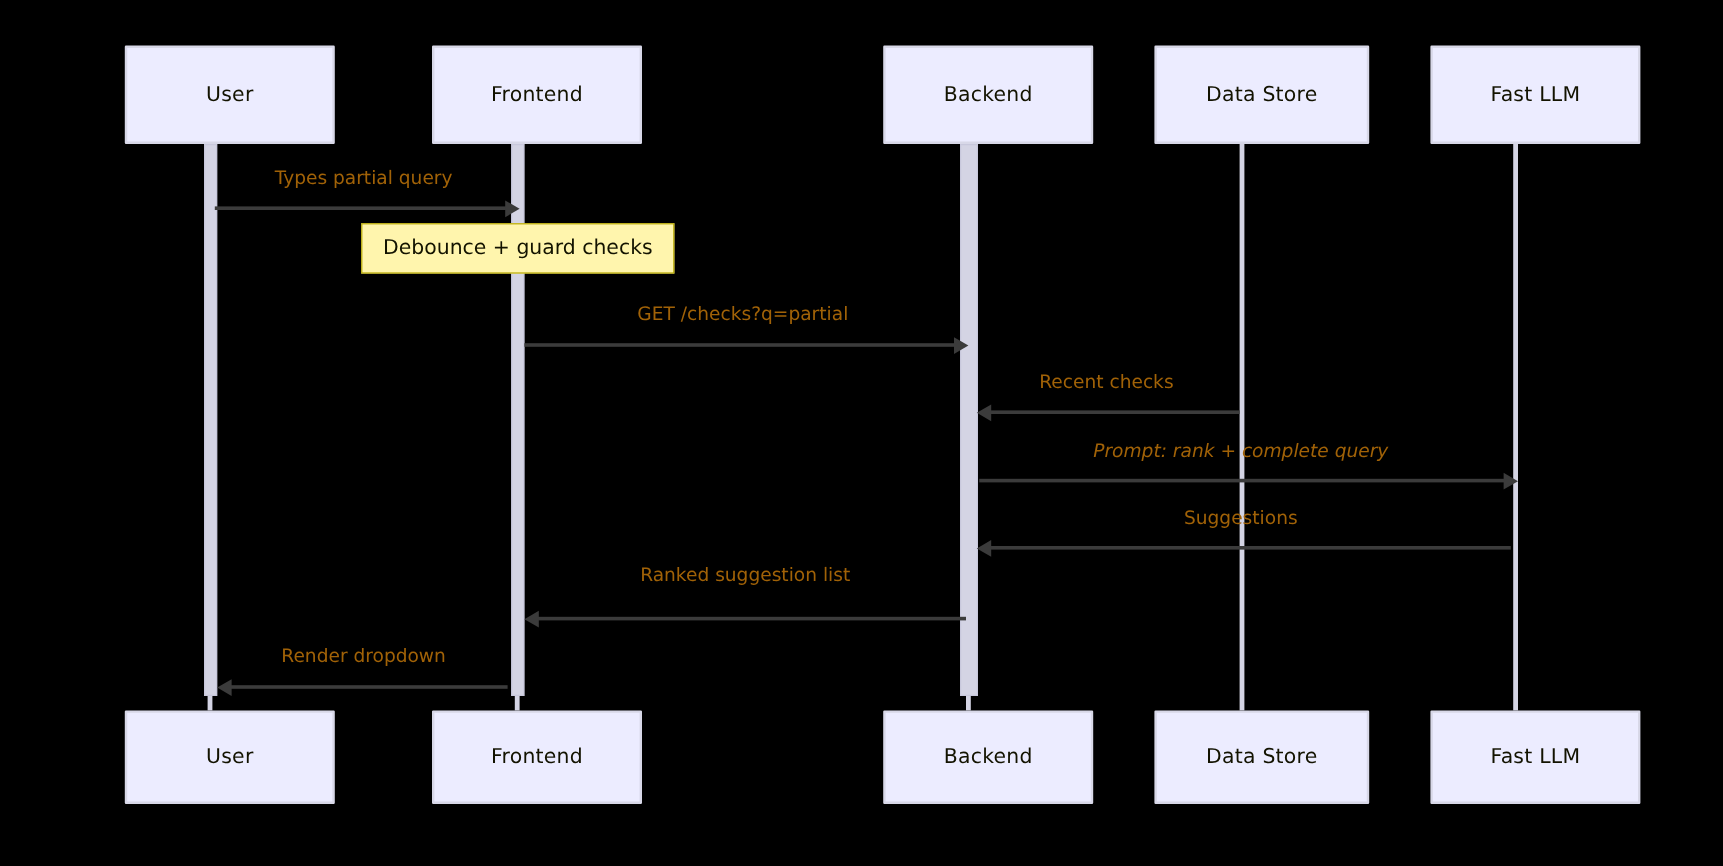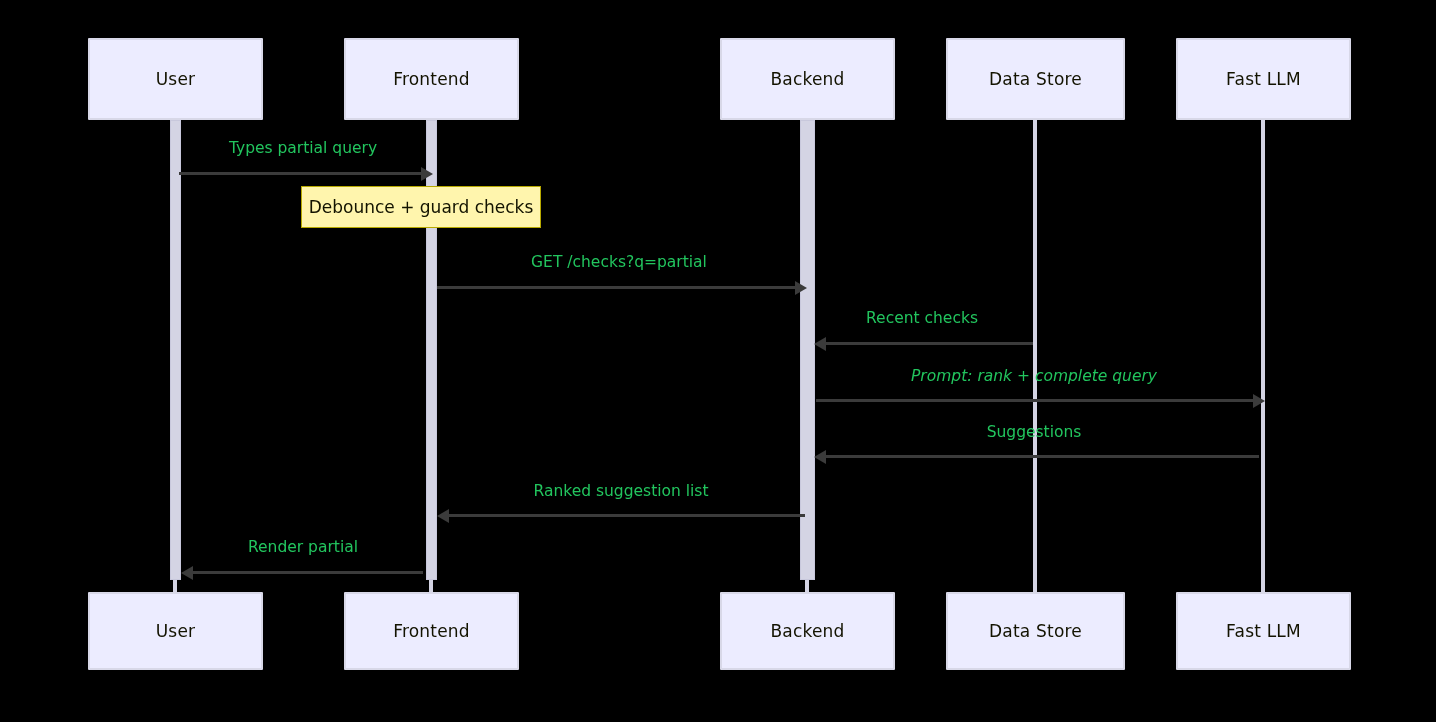--- a/index.html
+++ b/index.html
@@ -48,20 +48,21 @@
     background: #ececff;
     border: 2px solid #d8d8e8;
     border-radius: 1px;
     display: flex;
     align-items: center;
     justify-content: center;
     color: #131300;
     font-size: 17px;
     font-family: "DejaVu Sans", sans-serif;
     letter-spacing: 0.2px;
+    margin-left: 16px;
   }
 
   
   .msg-line {
     position: absolute;
     height: 3px;
     background: #3b3b3b;
   }
   .msg-head {
     position: absolute;
@@ -71,21 +72,21 @@
     border-bottom: 7px solid transparent;
   }
   .msg-head.right {
     border-left: 12px solid #3b3b3b;
   }
   .msg-head.left {
     border-right: 12px solid #3b3b3b;
   }
   .msg-label {
     position: absolute;
-    color: #22c55e;
+    color: #a16207;
     font-size: 15.5px;
     font-family: "DejaVu Sans", sans-serif;
     white-space: nowrap;
     transform: translateX(-50%);
     text-align: center;
     line-height: 1.15;
   }
 
   
   .note {
@@ -136,31 +137,31 @@
     <div class="msg-head left" style="left:814px; top:337px;"></div>
 
     <div class="msg-label" style="left:1034px; top:368px;font-style:italic;">Prompt: rank + complete query</div>
     <div class="msg-line" style="left:816px; top:399px; width:441px;"></div>
     <div class="msg-head right" style="left:1253px; top:394px;"></div>
 
     <div class="msg-label" style="left:1034px; top:424px;text-align:right;">Suggestions</div>
     <div class="msg-line" style="left:820px; top:455px; width:439px;"></div>
     <div class="msg-head left" style="left:814px; top:450px;"></div>
 
-    <div class="msg-label" style="left:621px; top:483px;">Ranked suggestion list</div>
+    <div class="msg-label" style="left:621px; top:471px;">Ranked suggestion list</div>
     <div class="msg-line" style="left:443px; top:514px; width:362px;"></div>
     <div class="msg-head left" style="left:437px; top:509px;"></div>
 
-    <div class="msg-label" style="left:303px; top:539px;">Render partial</div>
+    <div class="msg-label" style="left:303px; top:539px;">Render dropdown</div>
     <div class="msg-line" style="left:187px; top:571px; width:236px;"></div>
     <div class="msg-head left" style="left:181px; top:566px;"></div>
 
   </div>
 
-  <div class="note" style="left:301px; top:186px; width:240px; height:42px;">Debounce + guard checks</div>
+  <div class="note" style="left:301px; top:186px; width:261px; height:42px;">Debounce + guard checks</div>
 
   <div class="layer">
     <div class="participant" style="left:88px;  top:38px; width:175px; height:82px;">User</div>
     <div class="participant" style="left:344px; top:38px; width:175px; height:82px;">Frontend</div>
     <div class="participant" style="left:720px; top:38px; width:175px; height:82px;">Backend</div>
     <div class="participant" style="left:946px; top:38px; width:179px; height:82px;">Data Store</div>
     <div class="participant" style="left:1176px;top:38px; width:175px; height:82px;">Fast LLM</div>
   </div>
 
   <div class="layer">

